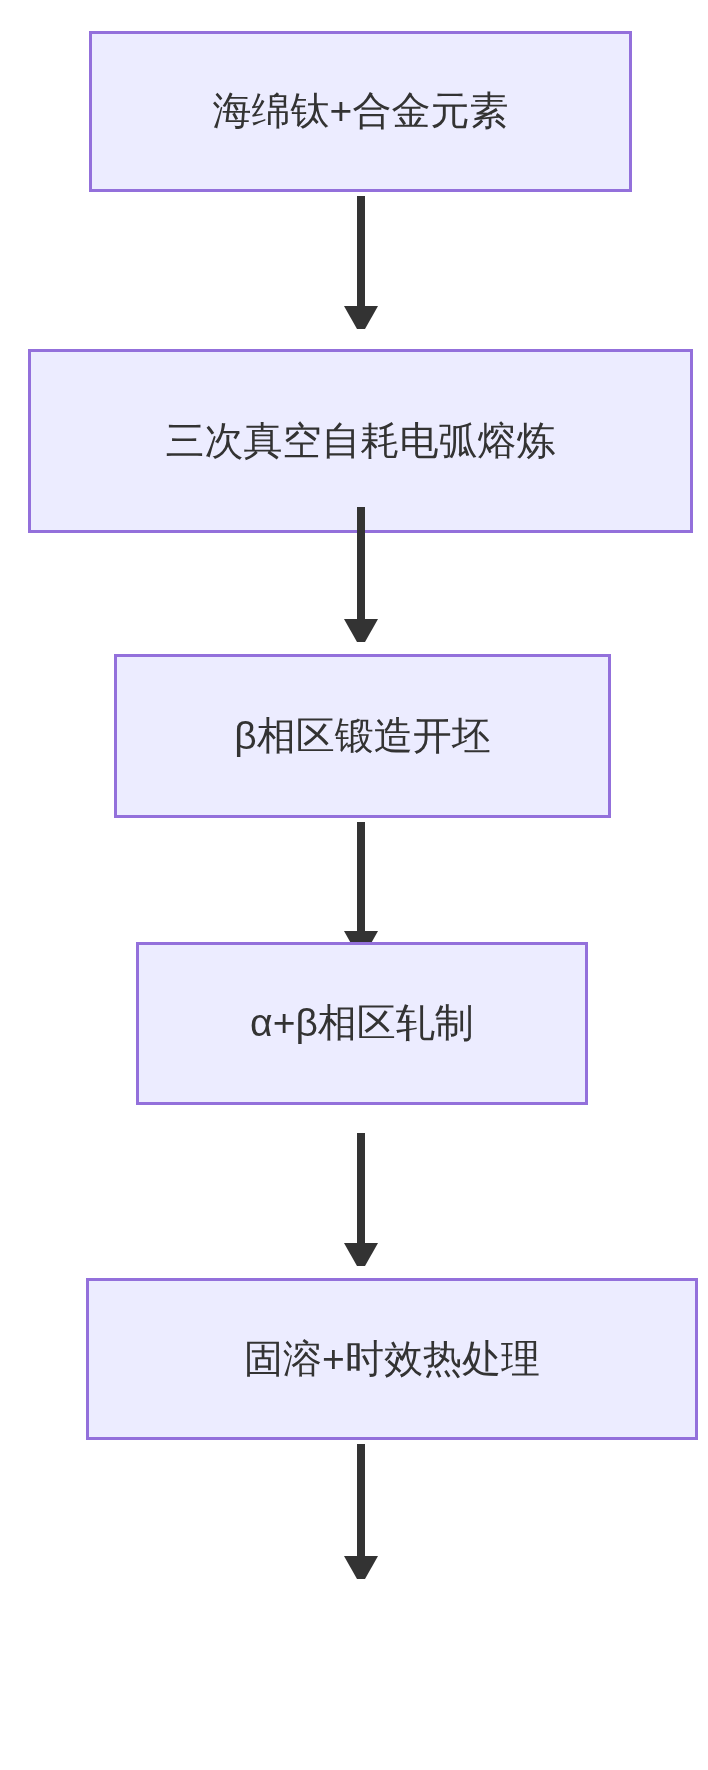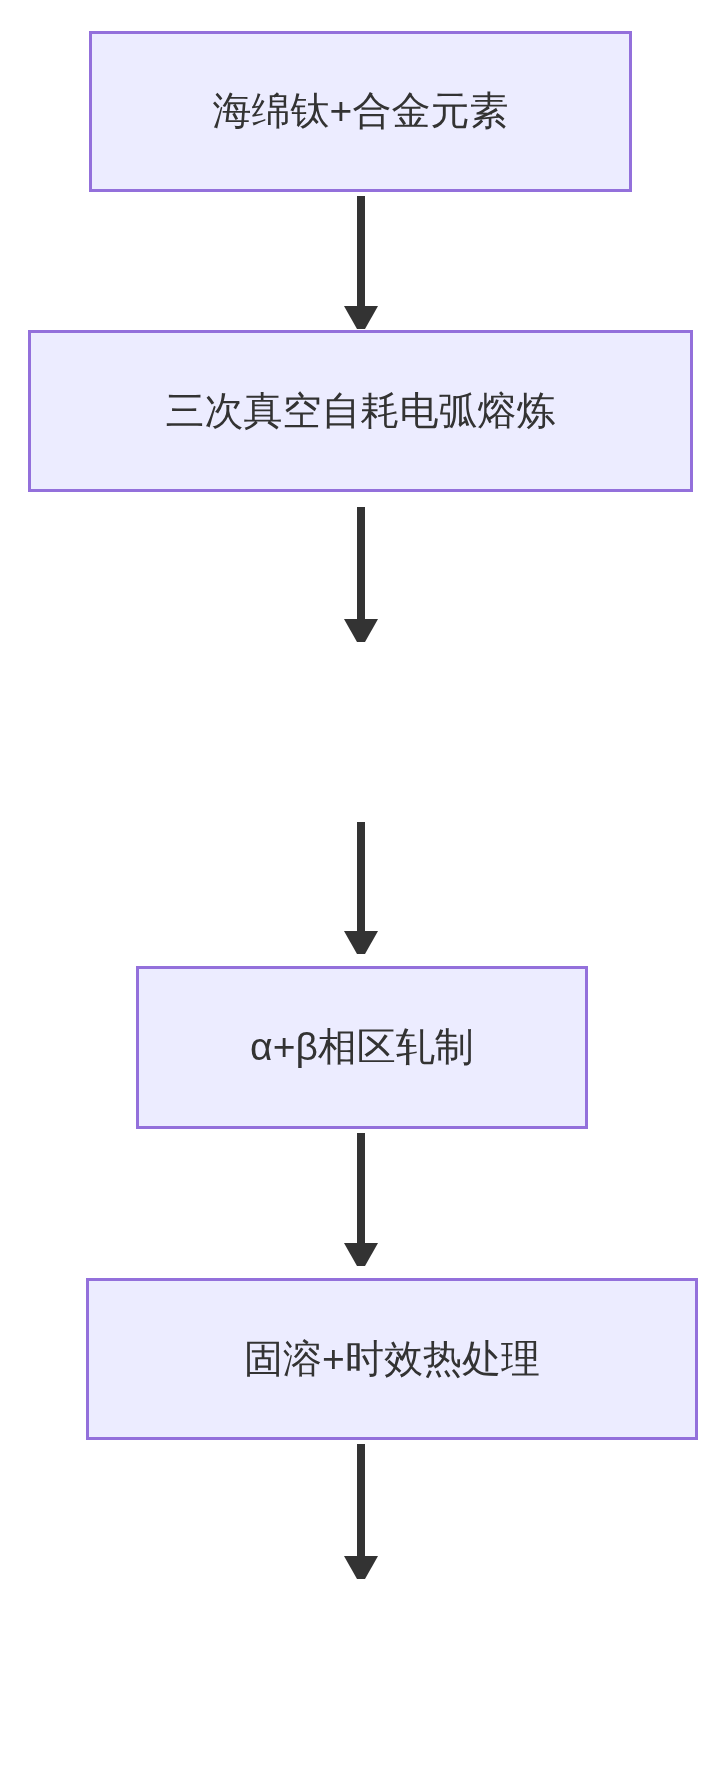--- a/index.html
+++ b/index.html
@@ -28,23 +28,23 @@
     justify-content: center;
   }
   .node-label {
     color: var(--text);
     font-size: 39px;
     line-height: 1.2;
     text-align: center;
     white-space: nowrap;
   }
   .node1 { left: 81px;  top: 23px;   width: 543px; height: 161px; }
-  .node2 { left: 20px;  top: 322px;  width: 665px; height: 162px; }
+  .node2 { left: 20px;  top: 341px;  width: 665px; height: 184px; }
   .node3 { left: 106px; top: 646px;  width: 497px; height: 164px; }
-  .node4 { left: 128px; top: 958px;  width: 452px; height: 163px; }
+  .node4 { left: 128px; top: 934px;  width: 452px; height: 163px; }
   .node5 { left: 78px;  top: 1270px; width: 612px; height: 162px; }
   .node6 { left: 58px;  top: 1583px; width: 591px; height: 162px; }
   .arrow {
     position: absolute;
     left: 340px;
     width: 26px;
     display: flex;
     flex-direction: column;
     align-items: center;
   }
@@ -82,20 +82,23 @@
 
   <div class="node node2">
     <span class="node-label">三次真空自耗电弧熔炼</span>
   </div>
 
   <div class="arrow a2">
     <div class="shaft"></div>
     <div class="head"></div>
   </div>
 
+  <div class="node node3">
+    <span class="node-label">β相区锻造开坯</span>
+  </div>
 
   <div class="arrow a3">
     <div class="shaft"></div>
     <div class="head"></div>
   </div>
 
   <div class="node node4">
     <span class="node-label">α+β相区轧制</span>
   </div>
 

